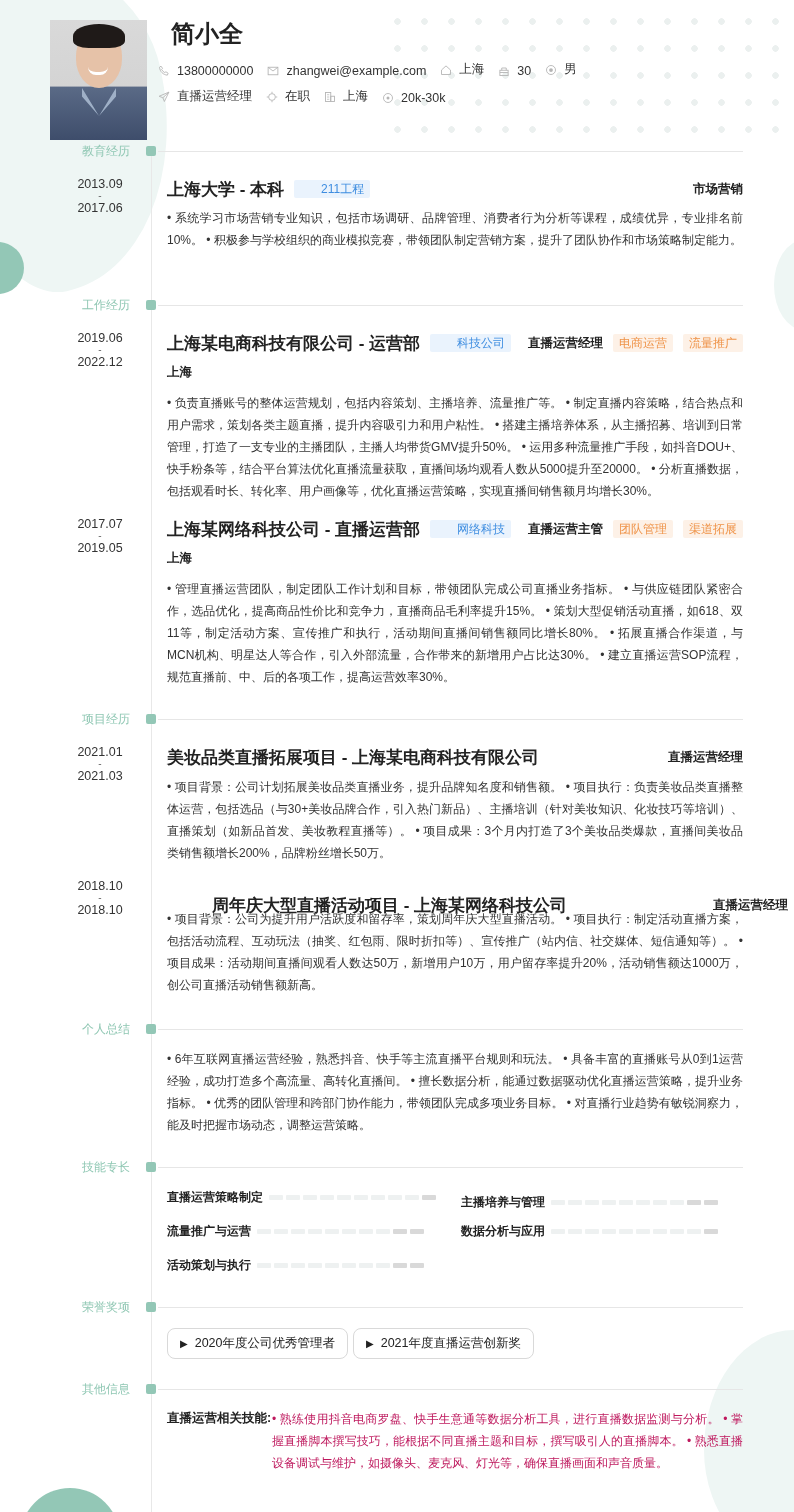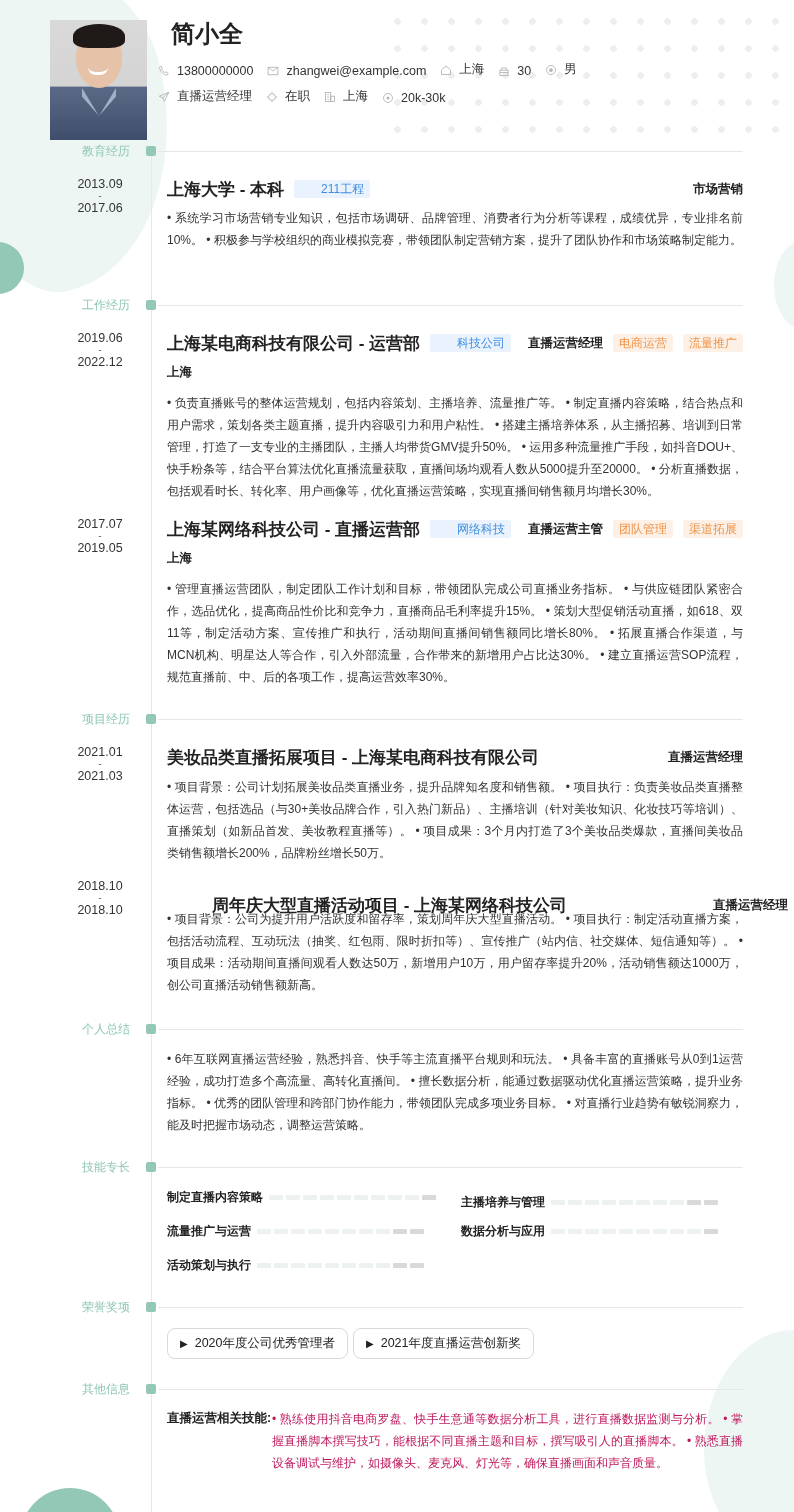--- a/index.html
+++ b/index.html
@@ -275,21 +275,21 @@
   <span class="hr"></span>
 </div>
 <div class="desc" style="top:1048px;">• 6年互联网直播运营经验，熟悉抖音、快手等主流直播平台规则和玩法。 • 具备丰富的直播账号从0到1运营经验，成功打造多个高流量、高转化直播间。 • 擅长数据分析，能通过数据驱动优化直播运营策略，提升业务指标。 • 优秀的团队管理和跨部门协作能力，带领团队完成多项业务目标。 • 对直播行业趋势有敏锐洞察力，能及时把握市场动态，调整运营策略。</div>
 
 <div class="section-head" style="top:1160px;">
   <span class="label">技能专长</span>
   <span class="marker"></span>
   <span class="hr"></span>
 </div>
 <div class="skill" style="left:167px; top:1189px;">
-  <span class="sk-label">制定直播内容策略</span>
+  <span class="sk-label">直播运营策略制定</span>
   <span class="bar">
       <span class="seg"></span>
       <span class="seg"></span>
       <span class="seg"></span>
       <span class="seg"></span>
       <span class="seg"></span>
       <span class="seg"></span>
       <span class="seg"></span>
       <span class="seg"></span>
       <span class="seg"></span>

